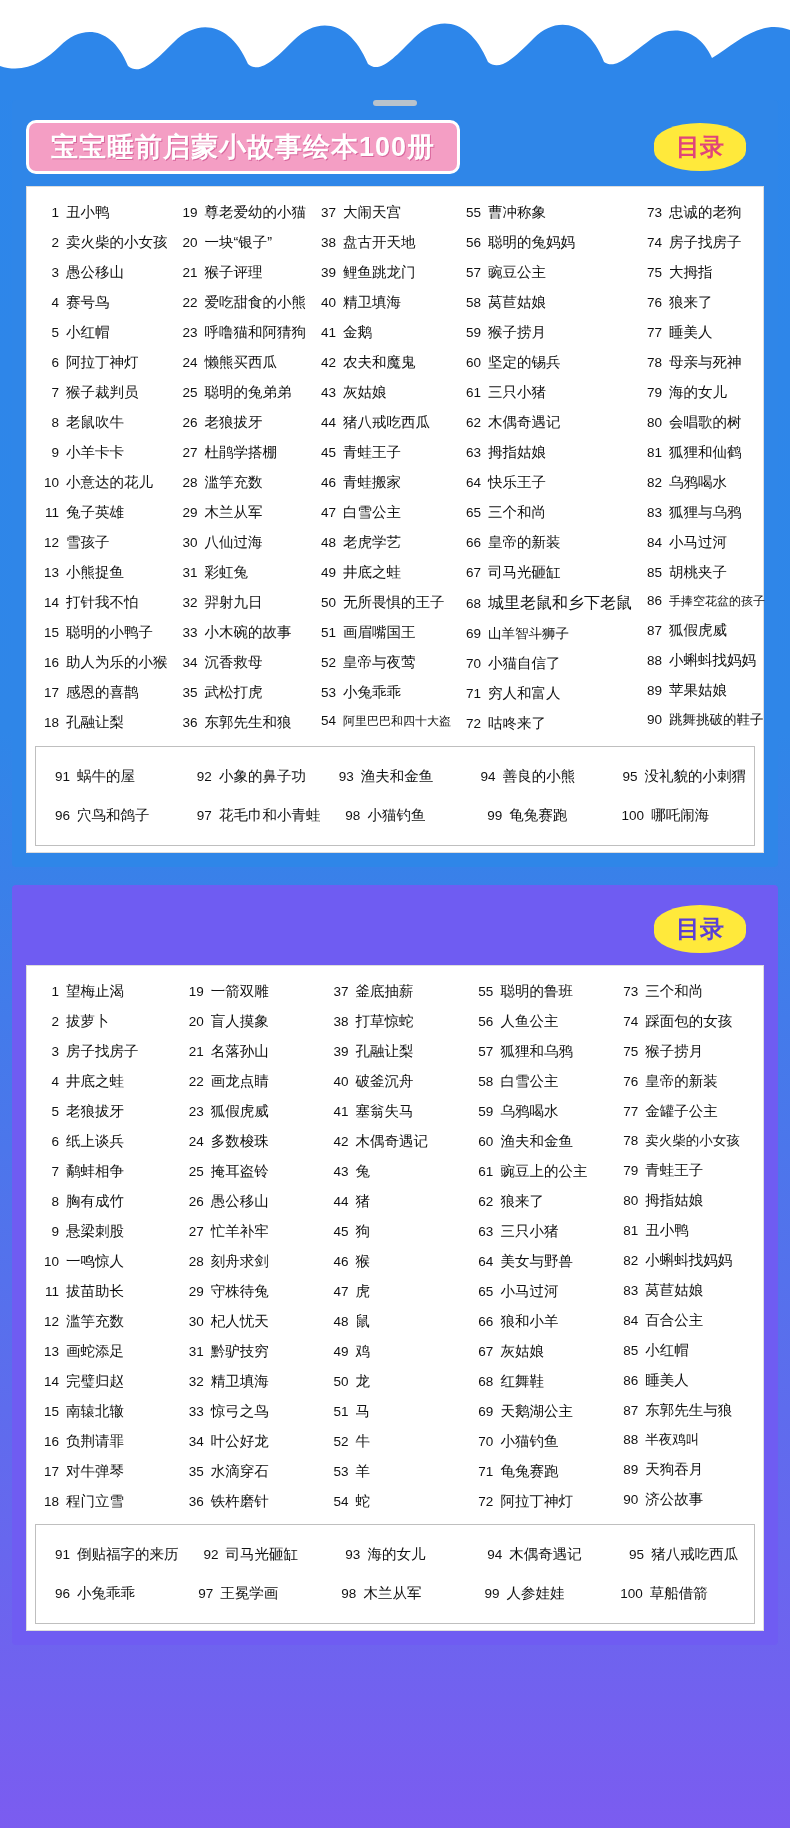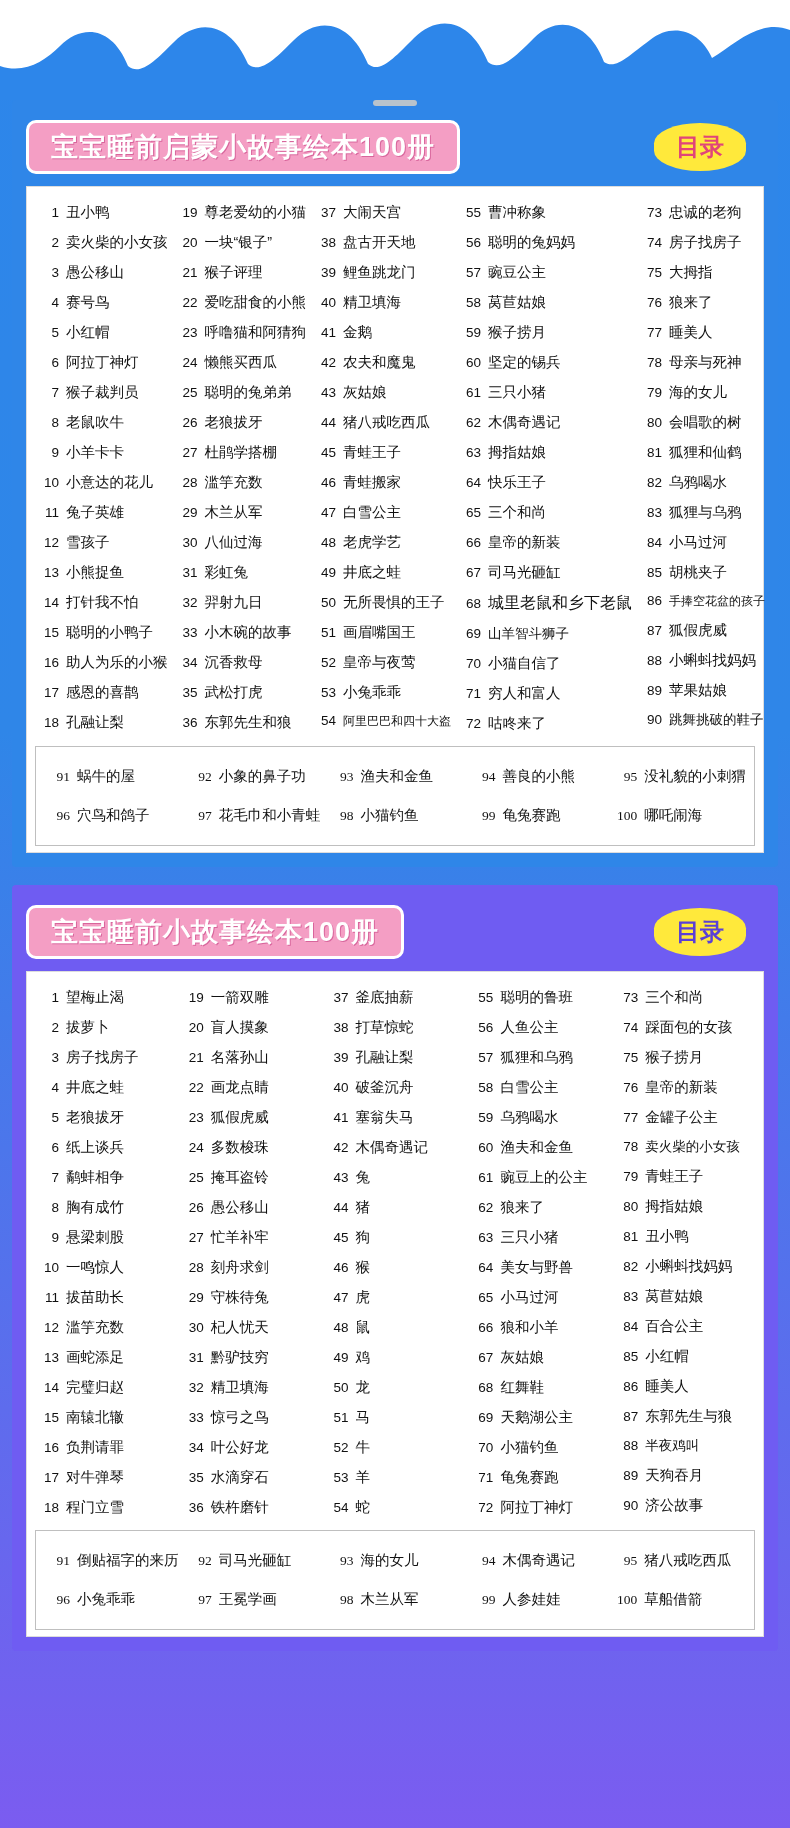--- a/index.html
+++ b/index.html
@@ -109,23 +109,22 @@
   
   .tail {
     margin: 8px 14px 0 14px;
     background: #ffffff;
     border: 1px solid #bfbfbf;
     padding: 10px 6px;
   }
   .tail-row {
     display: grid;
     grid-template-columns: repeat(5, 1fr);
-    column-gap: 3px;
+    column-gap: 10px;
     padding: 6px 0;
-    font-family: Liberation Serif, serif;
   }
   .tail .entry { font-size: 14px; justify-content: flex-start; padding: 4px 2px; }
   .tail .entry .num { min-width: 26px; }
 </style>
 </head>
 <body>
 
 <div class="page">
 
   <div class="top-wave">
@@ -559,21 +558,20 @@
               <span class="num">100</span>
               <span class="txt">哪吒闹海</span>
             </div>
         </div>
       </div>
     </div>
   </div>
 
   <div class="section sec2">
     <div class="title-row">
-      <div class="title-banner">宝宝睡前小故事绘本100册</div>
       <div class="toc-badge">目录</div>
     </div>
 
     <div class="card">
       <div class="grid" style="grid-template-columns: repeat(5, 1fr);">
         <div class="col">
           <div class="entry">
               <span class="num">1</span>
               <span class="txt">望梅止渴</span>
             </div>

